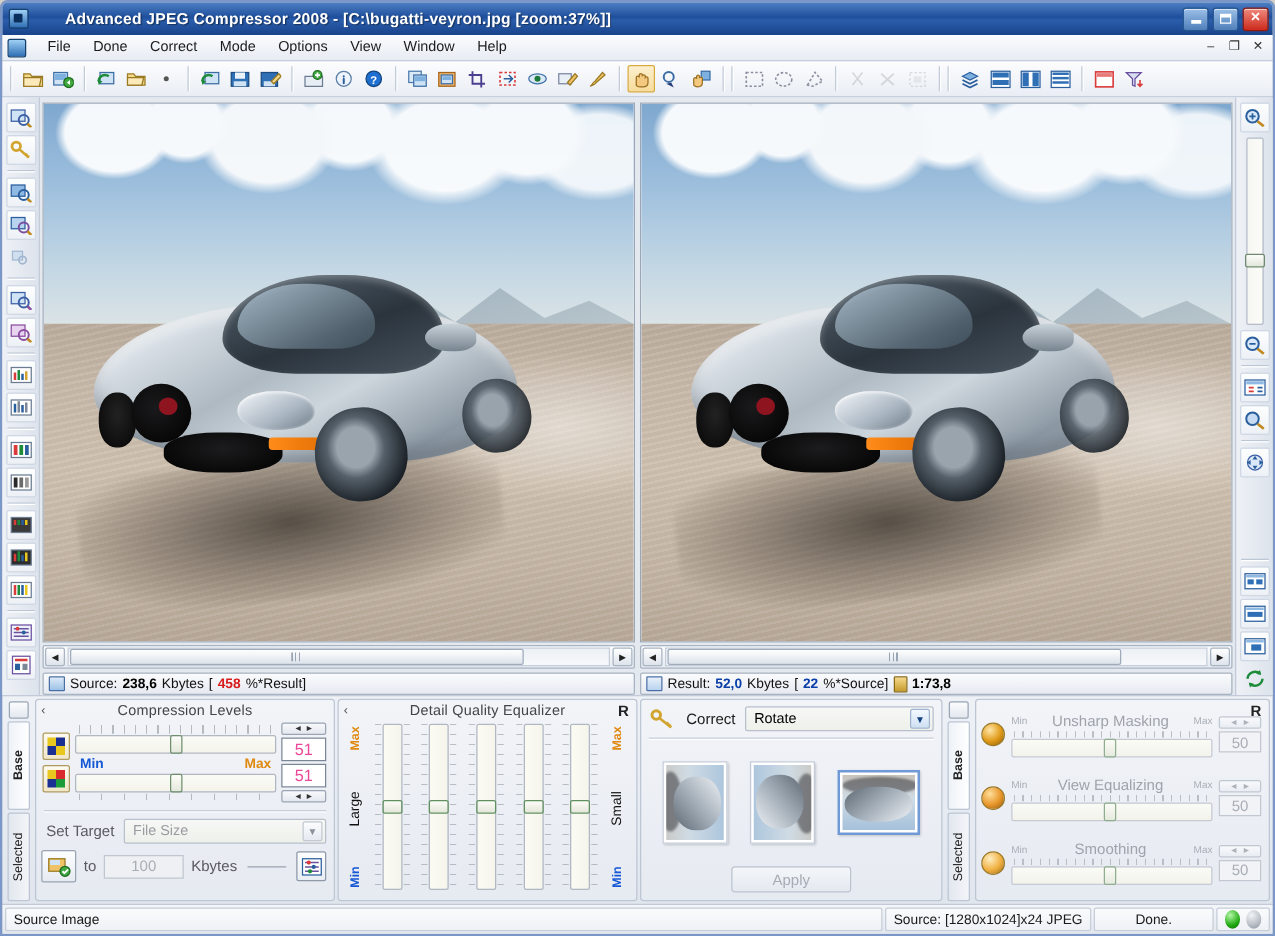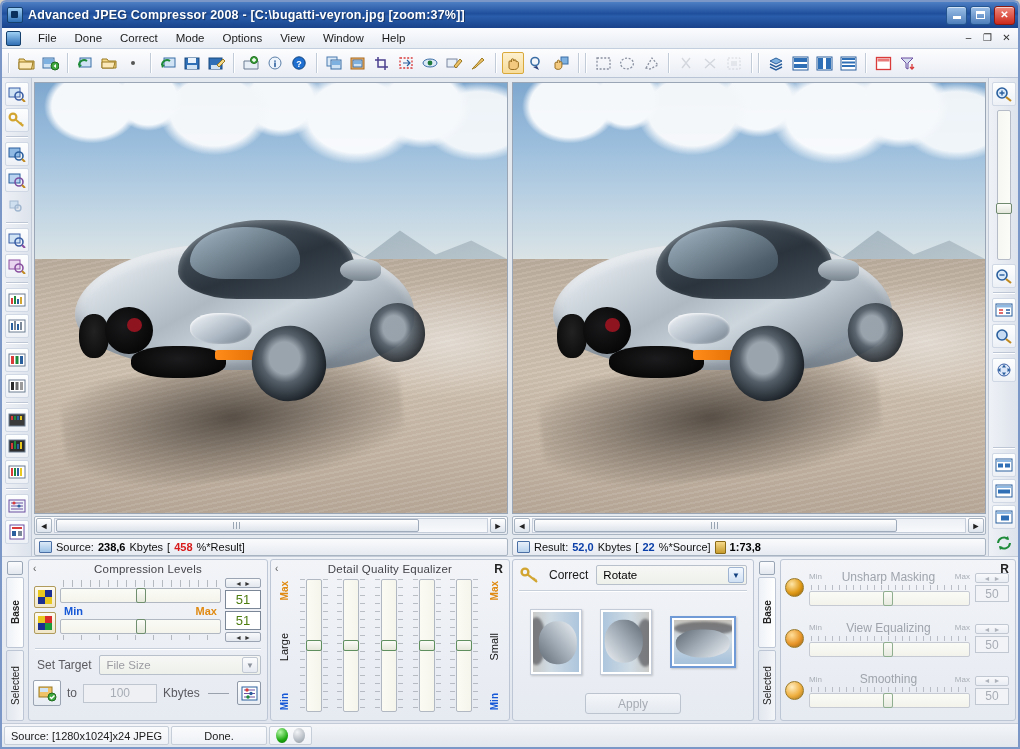--- a/index.html
+++ b/index.html
@@ -30,21 +30,21 @@
   .title-icon {
     width:16px;height:16px;margin-right:5px;flex:0 0 16px;
     background:linear-gradient(#9fd0f5,#2f6fb5);
     border:1px solid #15406e; border-radius:2px;
     position:relative;
   }
   .title-icon:after{content:"";position:absolute;left:3px;top:3px;width:7px;height:7px;background:#0b2f5c;border-radius:1px;}
   .title-text {
     font-weight:bold; font-size:12.5px; letter-spacing:.2px;
     text-shadow:1px 1px 1px rgba(0,0,0,.45);
-    white-space:nowrap; overflow:hidden;
+    white-space:nowrap; overflow:hidden;margin-left:24px;
   }
   .title-spacer{flex:1;}
   .winbtns{display:flex;gap:3px;align-items:center;}
   .winbtn{
     width:21px;height:19px;border-radius:3px;
     background:linear-gradient(#9cc0e8,#4f7fba);
     border:1px solid #25558f;
     display:flex;align-items:center;justify-content:center;
     color:#fff;font-size:10px;font-weight:bold;
     box-shadow:inset 0 1px 0 rgba(255,255,255,.6);
@@ -275,39 +275,39 @@
   .hthumb{position:absolute;top:-1px;width:10px;height:15px;
     background:linear-gradient(#fdfdfa,#e4e8da);border:1px solid #6f8f6f;border-radius:2px;}
   .minmax{display:flex;justify-content:space-between;padding:1px 4px;}
   .mn{color:#1557d6;font-weight:bold;font-size:11px;}
   .mx{color:#e08a12;font-weight:bold;font-size:11px;}
   .comp-nums{display:flex;flex-direction:column;gap:2px;width:36px;}
   .spin{height:10px;border:1px solid #9aa4b2;border-radius:2px;
     background:linear-gradient(#f8f9fb,#e3e8ef);display:flex;align-items:center;justify-content:center;gap:2px;}
   .spin span{font-size:7px;color:#333;line-height:1;}
   .numbox{height:19px;border:1px solid #7b8797;background:#fff;
-    display:flex;align-items:center;justify-content:center;font-size:13px;color:#4d7c0f;}
+    display:flex;align-items:center;justify-content:center;font-size:13px;color:#ec4899;}
   .divider{height:1px;background:#c7cfdb;box-shadow:0 1px 0 #fff;margin:6px 6px 0 6px;}
   .target-row{display:flex;align-items:center;padding:6px 6px 0 8px;gap:8px;}
   .lbl-dim{font-size:12px;color:#5a5a60;}
   .select{
     flex:1;height:20px;border:1px solid #b8c0cc;border-radius:2px;
     background:linear-gradient(#f7f8f6,#eef0ea);
     display:flex;align-items:center;padding:0 2px 0 6px;
     font-size:11.5px;color:#9b9ba2;
   }
   .select .arrow{margin-left:auto;width:16px;height:16px;border:1px solid #c2c8d2;border-radius:2px;
     background:linear-gradient(#fbfcfd,#e6eaf1);display:flex;align-items:center;justify-content:center;
     font-size:8px;color:#8d939c;}
   .select.active{color:#000;}
   .select.active .arrow{color:#13407f;border-color:#9fb4d0;background:linear-gradient(#f4f9ff,#cfe0f4);}
   .to-row{display:flex;align-items:center;padding:5px 6px 0 4px;gap:6px;}
   .goico{width:28px;height:26px;border:1px solid #9aa4b2;border-radius:2px;
     background:linear-gradient(#fdfefe,#e6ebf2);display:flex;align-items:center;justify-content:center;}
-  .tinput{width:74px;height:19px;border:1px solid #c0c6d0;background:#eef0f3;
+  .tinput{width:64px;height:19px;border:1px solid #c0c6d0;background:#eef0f3;
     display:flex;align-items:center;justify-content:center;font-size:12px;color:#a8adb6;}
   .dashline{flex:1;height:1px;background:#9aa2ae;margin:0 2px;}
   .eqico{width:24px;height:24px;border:1px solid #8f99a8;border-radius:2px;
     background:linear-gradient(#fdfefe,#e8edf4);display:flex;align-items:center;justify-content:center;}
 
   
   .p-eq{width:240px;flex:0 0 240px;}
   .eq-body{flex:1;display:flex;align-items:stretch;padding:2px 4px 6px 2px;}
   .eq-side{width:22px;flex:0 0 22px;display:flex;flex-direction:column;
     align-items:center;justify-content:space-between;padding:4px 0 4px 0;}
@@ -1237,20 +1237,21 @@
             </div>
             <div class="fx-num">50</div>
           </div>
         </div>
 
       </div>
     </div>
   </div>
 
   <div class="statusbar">
+    <div class="sb-cell sb-grow">Source Image</div>
     <div class="sb-cell">Source: [1280x1024]x24 JPEG</div>
     <div class="sb-cell" style="min-width:96px;justify-content:center;">Done.</div>
     <div class="sb-leds">
       <span class="led green"></span>
       <span class="led gray"></span>
     </div>
   </div>
 
 </div>
 

